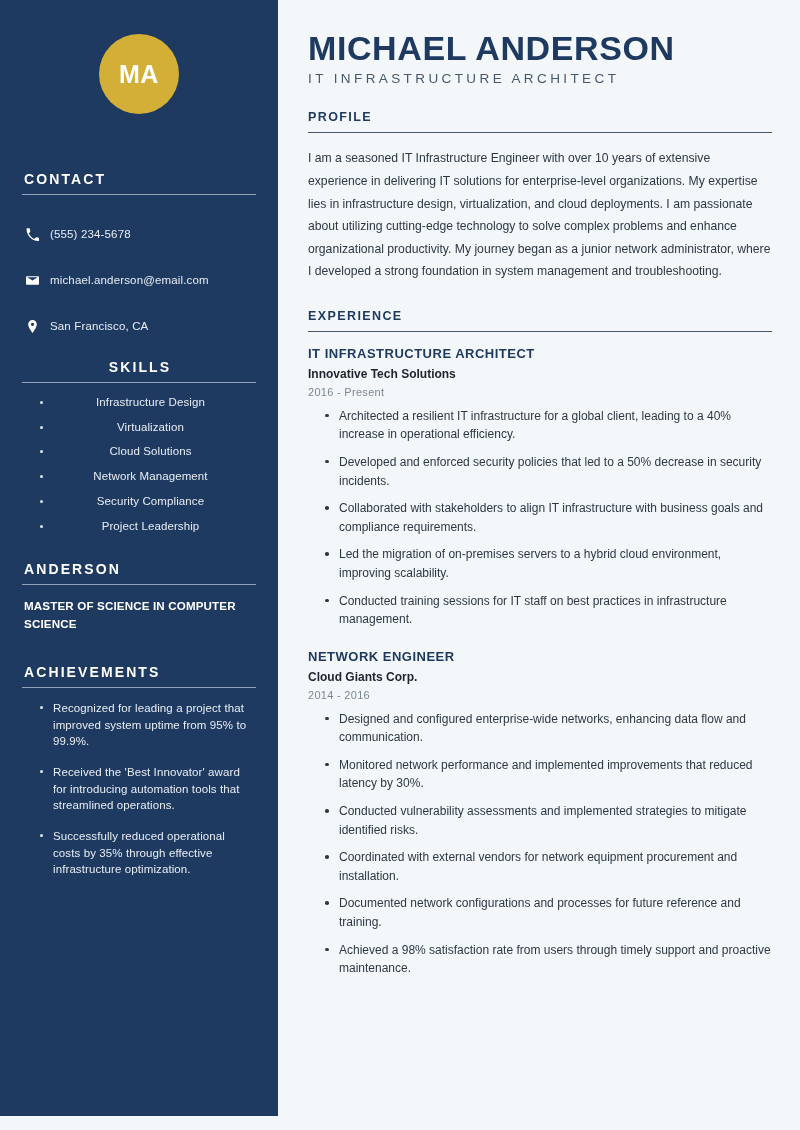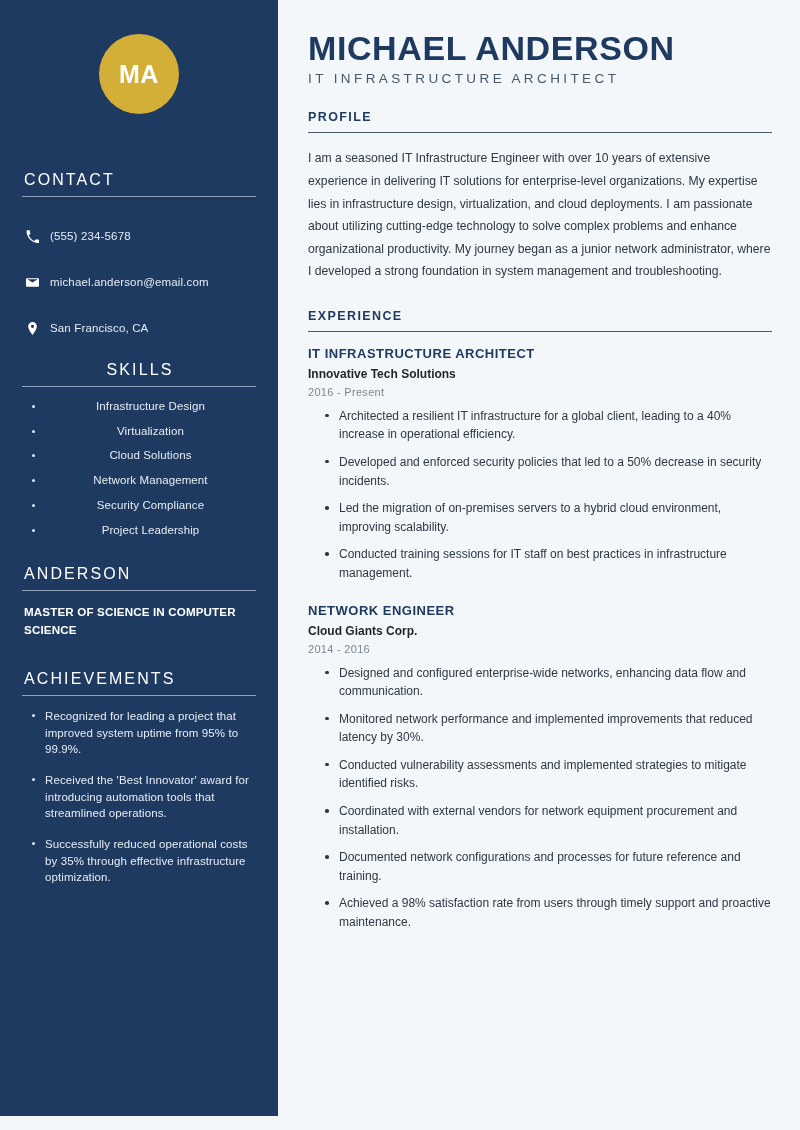--- a/index.html
+++ b/index.html
@@ -54,22 +54,22 @@
   .side-section {
     margin-top: 30px;
   }
   .side-section.contact { margin-top: 57px; }
   .side-section.skills  { margin-top: 26px; text-align: center; }
   .side-section.langs   { margin-top: 28px; }
   .side-section.edu     { margin-top: 28px; }
   .side-section.achv    { margin-top: 32px; }
 
   .side-heading {
-    font-size: 16px;
-    font-weight: normal;
+    font-size: 14px;
+    font-weight: bold;
     letter-spacing: 2.1px;
     color: #ffffff;
     margin: 0 0 7px 2px;
   }
   .side-rule {
     height: 1px;
     background: #b9c6d6;
     opacity: .75;
     margin-bottom: 12px;
   }
@@ -92,21 +92,21 @@
   }
   .contact-icon svg { display:block; }
   .contact-text {
     font-size: 11.5px;
     color: #e7edf4;
     letter-spacing: .15px;
   }
 
   ul.side-list {
     list-style: none;
-    margin: 0;
+    margin: 8px;
     padding: 0 0 0 10px;
   }
   ul.side-list li {
     position: relative;
     font-size: 11.5px;
     color: #e7edf4;
     margin-bottom: 10px;
     padding-left: 13px;
     line-height: 1.28;
     letter-spacing: .1px;
@@ -312,20 +312,21 @@
       <h2 class="main-heading">EXPERIENCE</h2>
       <div class="main-rule"></div>
 
       <div class="exp-block">
         <h3 class="job-title">IT INFRASTRUCTURE ARCHITECT</h3>
         <div class="job-company">Innovative Tech Solutions</div>
         <div class="job-dates">2016 - Present</div>
         <ul class="job-list">
           <li>Architected a resilient IT infrastructure for a global client, leading to a 40% increase in operational efficiency.</li>
           <li>Developed and enforced security policies that led to a 50% decrease in security incidents.</li>
+          <li>Collaborated with stakeholders to align IT infrastructure with business goals and compliance requirements.</li>
           <li>Led the migration of on-premises servers to a hybrid cloud environment, improving scalability.</li>
           <li>Conducted training sessions for IT staff on best practices in infrastructure management.</li>
         </ul>
       </div>
 
       <div class="exp-block second">
         <h3 class="job-title">NETWORK ENGINEER</h3>
         <div class="job-company">Cloud Giants Corp.</div>
         <div class="job-dates">2014 - 2016</div>
         <ul class="job-list">

